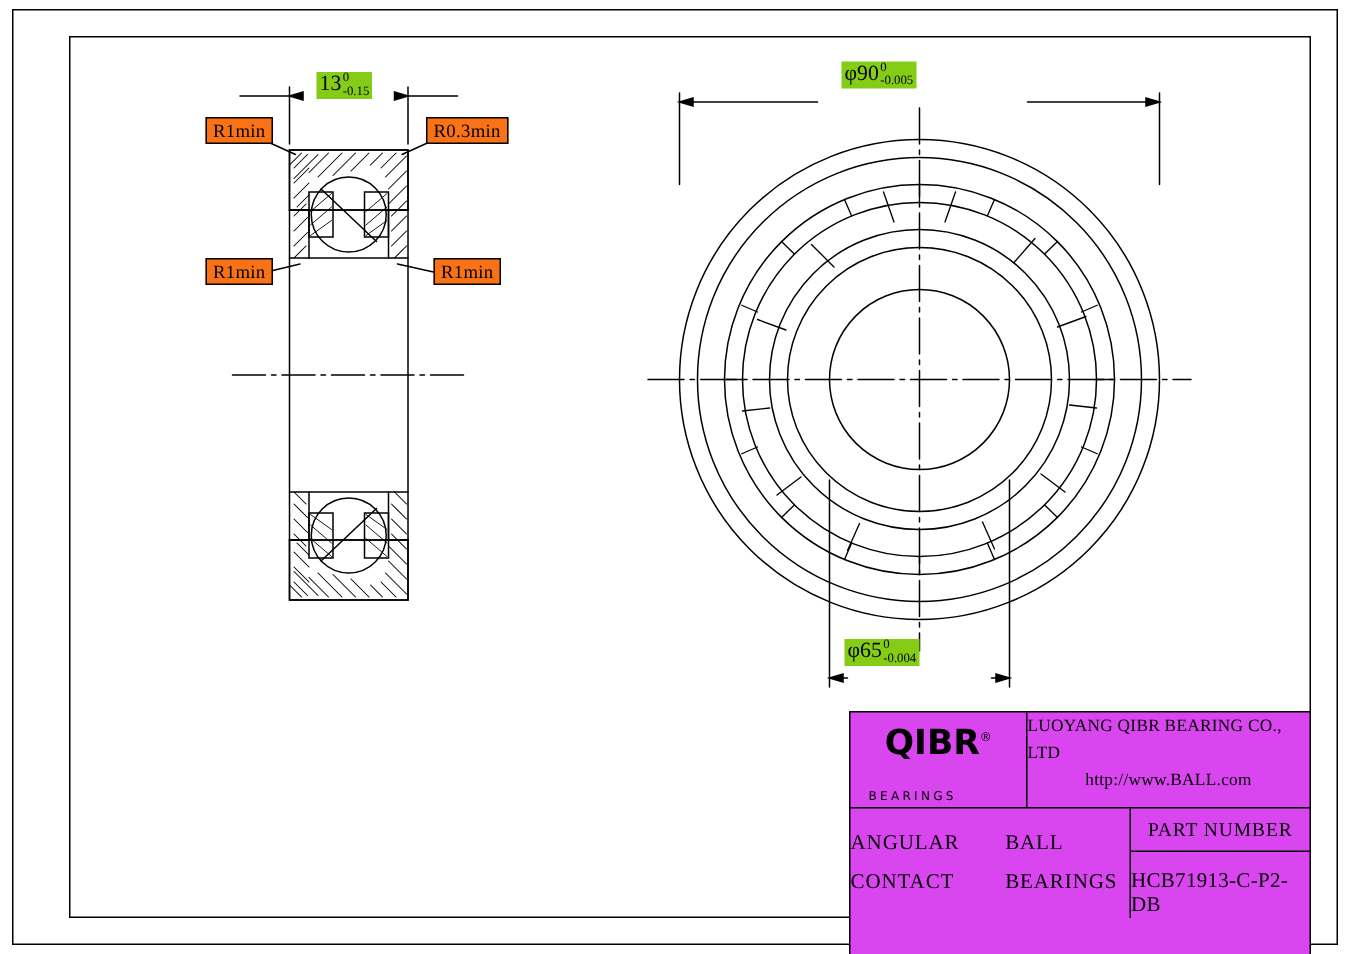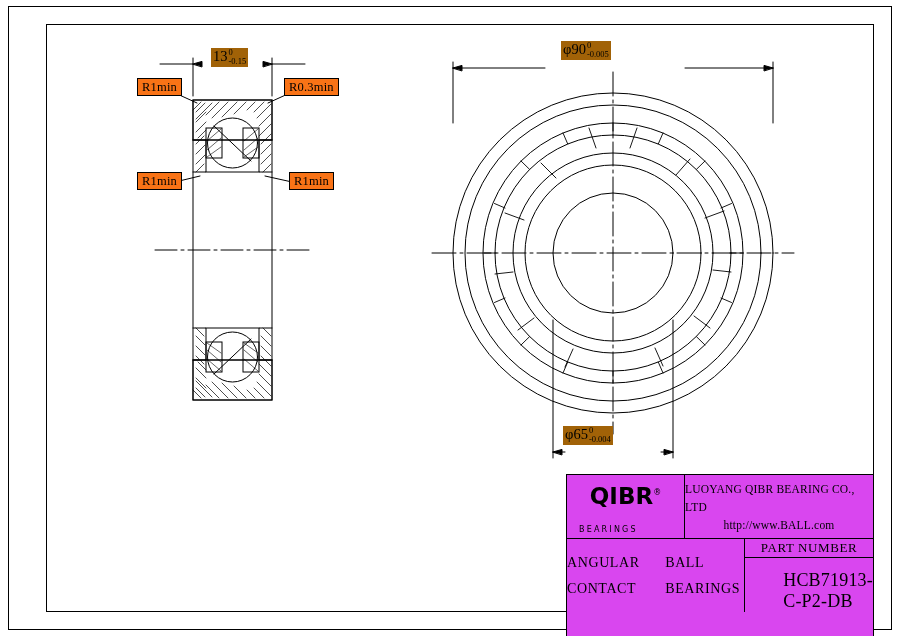--- a/index.html
+++ b/index.html
@@ -55,21 +55,21 @@
     border: 1px solid #000;
     padding: 1px 4px;
     background: #f97316;
     font-size: 12.5px;
     line-height: 14px;
   }
   .tolbl {
     position: absolute;
     font-size: 14px;
     white-space: nowrap;
-    background: #a16207;
+    background: #84cc16;
     padding: 0 2px;
   }
   .tolbl .main { font-size: 14.5px; }
   .tolbl .stack {
     display: inline-block;
     vertical-align: middle;
     font-size: 8.5px;
     line-height: 9px;
     text-align: left;
     margin-left: 1px;
@@ -126,21 +126,21 @@
     letter-spacing: 2.2px;
     margin-top: 18px;
     align-self: flex-start;
     padding-left: 12px;
   }
   #tb-company {
     flex: 1;
     display: flex;
     flex-direction: column;
     align-items: center;
-    justify-content: center;
+    justify-content: flex-start;
     font-size: 11.5px;
     line-height: 18px;
     letter-spacing: 0.2px;
   }
   #tb-bottom {
     position: absolute;
     left: 0;
     top: 64px;
     width: 100%;
     height: 73px;
@@ -172,23 +172,22 @@
     align-items: center;
     justify-content: center;
     font-size: 13px;
     letter-spacing: 0.6px;
   }
   #tb-part-value {
     flex: 1;
     display: flex;
     align-items: center;
     justify-content: center;
-    font-size: 18px;
+    font-size: 14px;
     letter-spacing: 0.2px;
-    margin-left: 38px;
   }
 </style>
 </head>
 <body>
 
 <div id="sheet">
 
   <div class="frame-outer"></div>
   <div class="frame-inner"></div>
 

